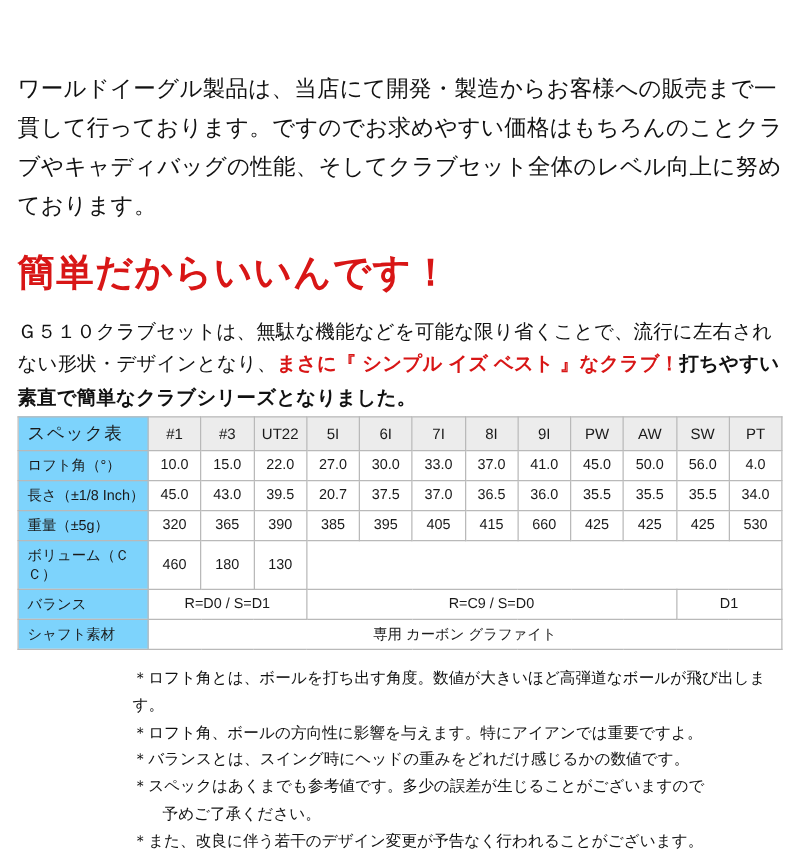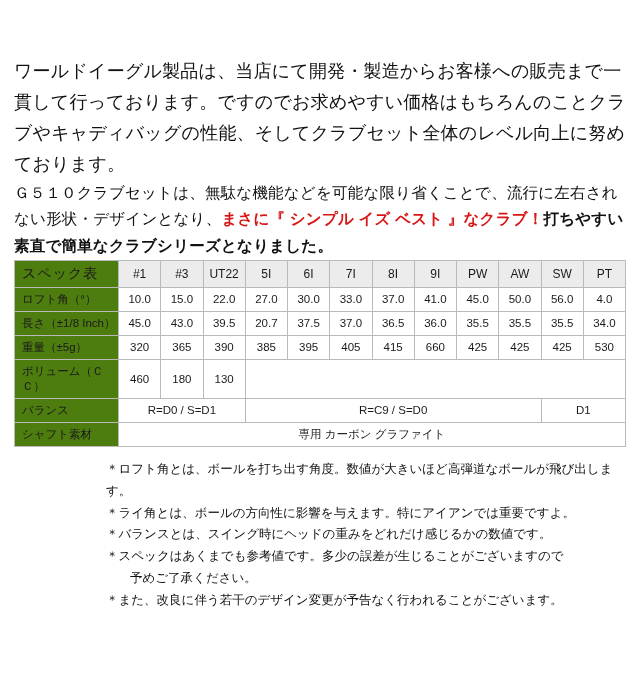--- a/index.html
+++ b/index.html
@@ -62,21 +62,21 @@
   table.spec th,
   table.spec td {
     border: 1px solid #b9b9b9;
     text-align: center;
     padding: 4px 2px;
     height: 21px;
     box-sizing: border-box;
     color: #1a1a1a;
   }
   table.spec th.rowhead {
-    background: #4d7c0f;
+    background: #7dd3fc;
     text-align: left;
     padding-left: 7px;
     font-weight: normal;
     width: 104px;
   }
   table.spec thead th.rowhead {
     font-size: 14px;
     font-weight: normal;
     letter-spacing: 1px;
   }
@@ -104,20 +104,21 @@
 </style>
 </head>
 <body>
 
 <div class="page">
 
   <div class="intro">
     <p>ワールドイーグル製品は、当店にて開発・製造からお客様への販売まで一貫して行っております。ですのでお求めやすい価格はもちろんのことクラブやキャディバッグの性能、そしてクラブセット全体のレベル向上に努めております。</p>
   </div>
 
+  <div class="headline">簡単だからいいんです！</div>
 
   <div class="body-copy">
     <span>Ｇ５１０クラブセットは、無駄な機能などを可能な限り省くことで、流行に左右されない形状・デザインとなり、</span><span class="red">まさに『 シンプル イズ ベスト 』なクラブ！</span><span class="black-bold">打ちやすい素直で簡単なクラブシリーズとなりました。</span>
   </div>
 
   <table class="spec">
     <thead>
       <tr>
         <th class="rowhead">スペック表</th>
         <th class="colhead">#1</th>
@@ -198,21 +199,21 @@
         <td colspan="12">専用 カーボン グラファイト</td>
       </tr>
     </tbody>
   </table>
 
   <div class="notes">
     <div class="note">
       <span>＊</span><span>ロフト角とは、ボールを打ち出す角度。数値が大きいほど高弾道なボールが飛び出します。</span>
     </div>
     <div class="note">
-      <span>＊</span><span>ライ角とは、ボールの方向性に影響を与えます。特にアイアンでは重要ですよ。</span>
+      <span>＊</span><span>ロフト角、ボールの方向性に影響を与えます。特にアイアンでは重要ですよ。</span>
     </div>
     <div class="note">
       <span>＊</span><span>バランスとは、スイング時にヘッドの重みをどれだけ感じるかの数値です。</span>
     </div>
     <div class="note">
       <span>＊</span><span>スペックはあくまでも参考値です。多少の誤差が生じることがございますので</span>
     </div>
     <div class="cont">予めご了承ください。</div>
     <div class="note">
       <span>＊</span><span>また、改良に伴う若干のデザイン変更が予告なく行われることがございます。</span>

